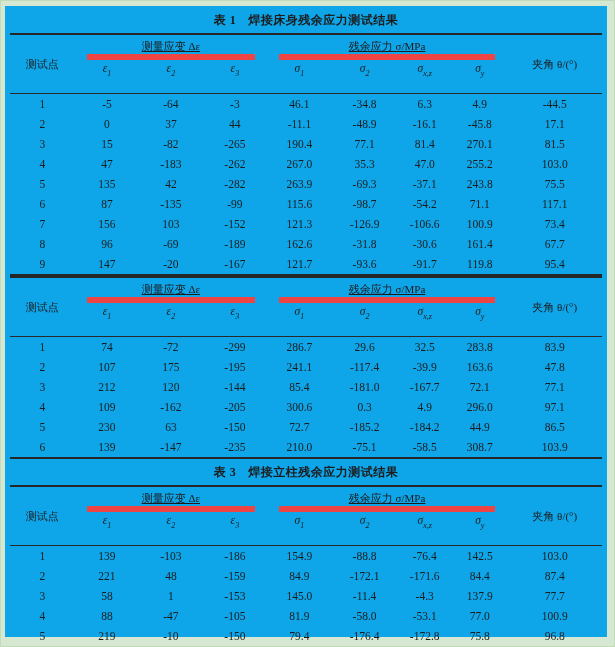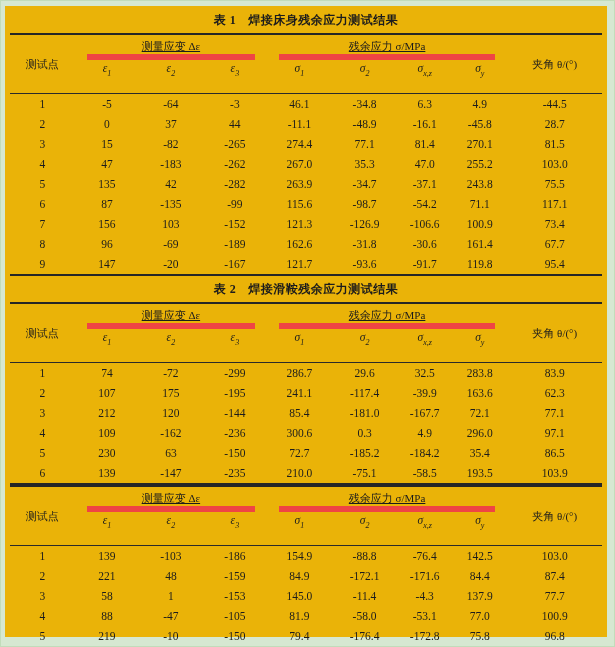--- a/index.html
+++ b/index.html
@@ -6,21 +6,21 @@
   body{
     width:615px;height:647px;
     background:#d6e8d1;
     position:relative;overflow:hidden;
     font-family:"Liberation Serif","DejaVu Serif",serif;
     color:#1c1c1c;
   }
   .frame{position:absolute;inset:0;outline:1px solid #c2dcba;outline-offset:-1px;pointer-events:none;}
   .panel{
     position:absolute;left:5px;top:6px;right:8px;bottom:10px;
-    background:#eab308;
+    background:#0ea5e9;
     padding:1px 3px 0 3px;
   }
   .table-title{
     text-align:center;font-weight:bold;font-size:12px;
     padding:5px 0 4px 0;letter-spacing:.5px;white-space:nowrap;
   }
   .table-title .tt-label{margin-right:12px;}
   table.data-table{
     width:99.4%;margin:0 auto;
     border-collapse:collapse;table-layout:fixed;
@@ -100,28 +100,28 @@
           </tr>
           <tr>
             <td>2</td>
             <td>0</td>
             <td>37</td>
             <td>44</td>
             <td>-11.1</td>
             <td>-48.9</td>
             <td>-16.1</td>
             <td>-45.8</td>
-            <td>28.7</td>
+            <td>17.1</td>
           </tr>
           <tr>
             <td>3</td>
             <td>15</td>
             <td>-82</td>
             <td>-265</td>
-            <td>274.4</td>
+            <td>190.4</td>
             <td>77.1</td>
             <td>81.4</td>
             <td>270.1</td>
             <td>81.5</td>
           </tr>
           <tr>
             <td>4</td>
             <td>47</td>
             <td>-183</td>
             <td>-262</td>
@@ -130,21 +130,21 @@
             <td>47.0</td>
             <td>255.2</td>
             <td>103.0</td>
           </tr>
           <tr>
             <td>5</td>
             <td>135</td>
             <td>42</td>
             <td>-282</td>
             <td>263.9</td>
-            <td>-34.7</td>
+            <td>-69.3</td>
             <td>-37.1</td>
             <td>243.8</td>
             <td>75.5</td>
           </tr>
           <tr>
             <td>6</td>
             <td>87</td>
             <td>-135</td>
             <td>-99</td>
             <td>115.6</td>
@@ -184,23 +184,20 @@
             <td>-93.6</td>
             <td>-91.7</td>
             <td>119.8</td>
             <td>95.4</td>
           </tr>
         </tbody>
     </table>
   </div>
 
   <div class="table-block">
-    <div class="table-title">
-      <span class="tt-label">表 2</span><span class="tt-text">焊接滑鞍残余应力测试结果</span>
-    </div>
     <table class="data-table">
       <colgroup>
         <col style="width:11%">
           <col style="width:10.8%">
           <col style="width:10.8%">
           <col style="width:10.8%">
         <col style="width:11%">
           <col style="width:11%">
           <col style="width:9.3%">
           <col style="width:9.3%">
@@ -241,71 +238,74 @@
           </tr>
           <tr>
             <td>2</td>
             <td>107</td>
             <td>175</td>
             <td>-195</td>
             <td>241.1</td>
             <td>-117.4</td>
             <td>-39.9</td>
             <td>163.6</td>
-            <td>62.3</td>
+            <td>47.8</td>
           </tr>
           <tr>
             <td>3</td>
             <td>212</td>
             <td>120</td>
             <td>-144</td>
             <td>85.4</td>
             <td>-181.0</td>
             <td>-167.7</td>
             <td>72.1</td>
             <td>77.1</td>
           </tr>
           <tr>
             <td>4</td>
             <td>109</td>
             <td>-162</td>
-            <td>-236</td>
+            <td>-205</td>
             <td>300.6</td>
             <td>0.3</td>
             <td>4.9</td>
             <td>296.0</td>
             <td>97.1</td>
           </tr>
           <tr>
             <td>5</td>
             <td>230</td>
             <td>63</td>
             <td>-150</td>
             <td>72.7</td>
             <td>-185.2</td>
             <td>-184.2</td>
-            <td>35.4</td>
+            <td>44.9</td>
             <td>86.5</td>
           </tr>
           <tr>
             <td>6</td>
             <td>139</td>
             <td>-147</td>
             <td>-235</td>
             <td>210.0</td>
             <td>-75.1</td>
             <td>-58.5</td>
-            <td>193.5</td>
+            <td>308.7</td>
             <td>103.9</td>
           </tr>
         </tbody>
     </table>
   </div>
 
   <div class="table-block">
+    <div class="table-title">
+      <span class="tt-label">表 3</span><span class="tt-text">焊接立柱残余应力测试结果</span>
+    </div>
     <table class="data-table">
       <colgroup>
         <col style="width:11%">
           <col style="width:10.8%">
           <col style="width:10.8%">
           <col style="width:10.8%">
         <col style="width:11%">
           <col style="width:11%">
           <col style="width:9.3%">
           <col style="width:9.3%">

